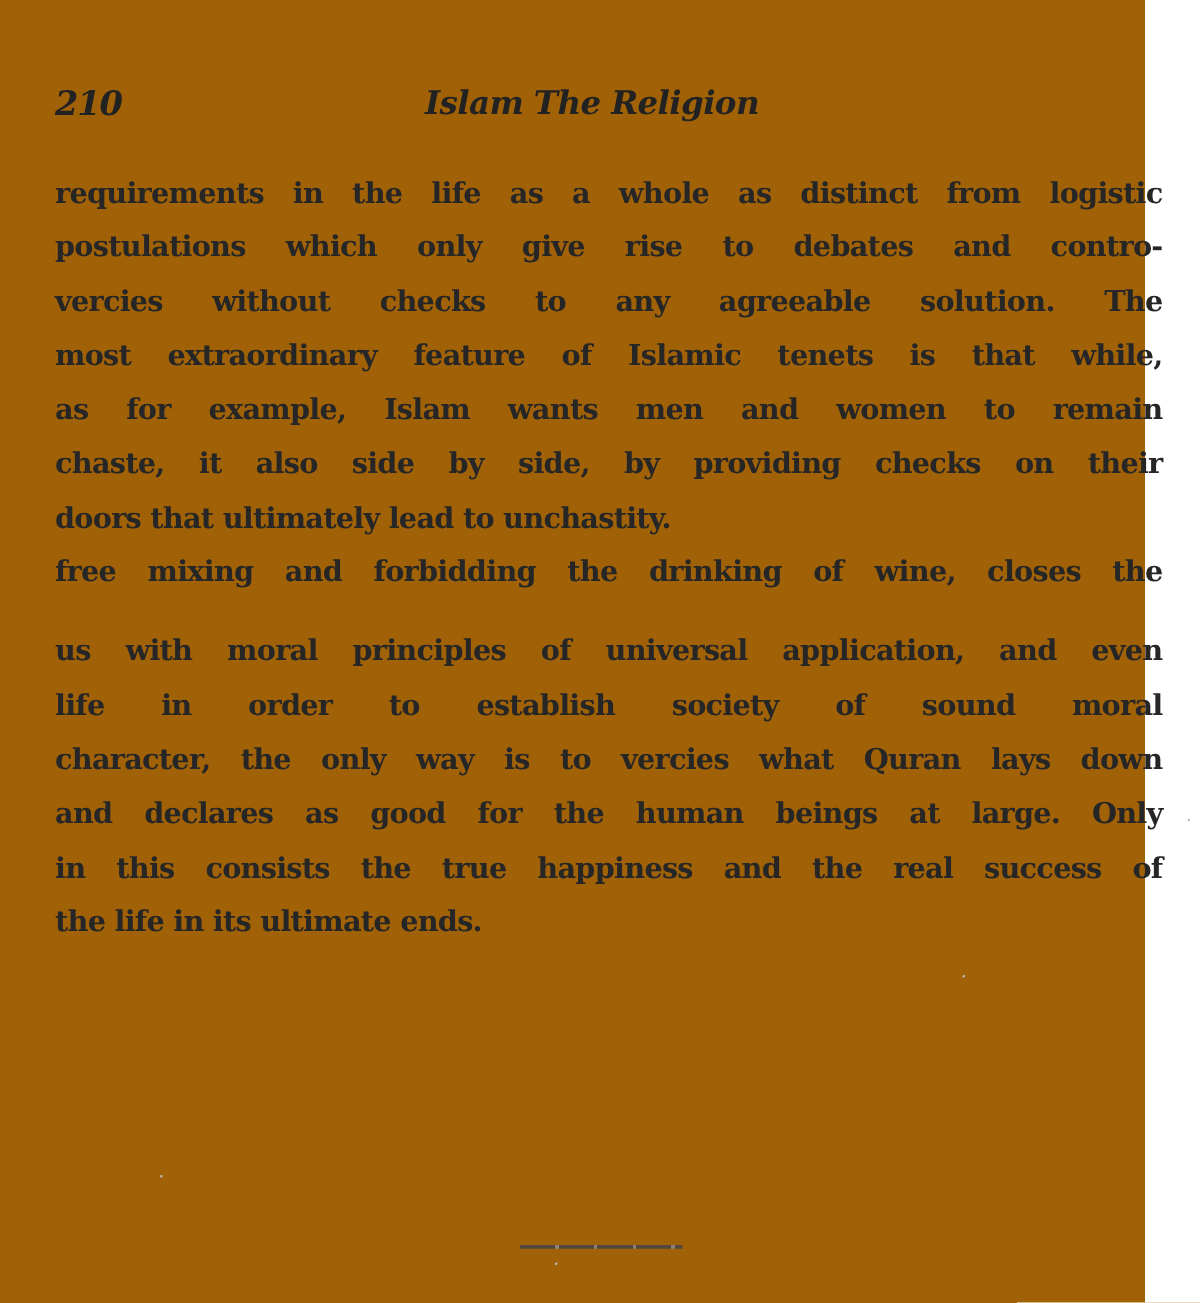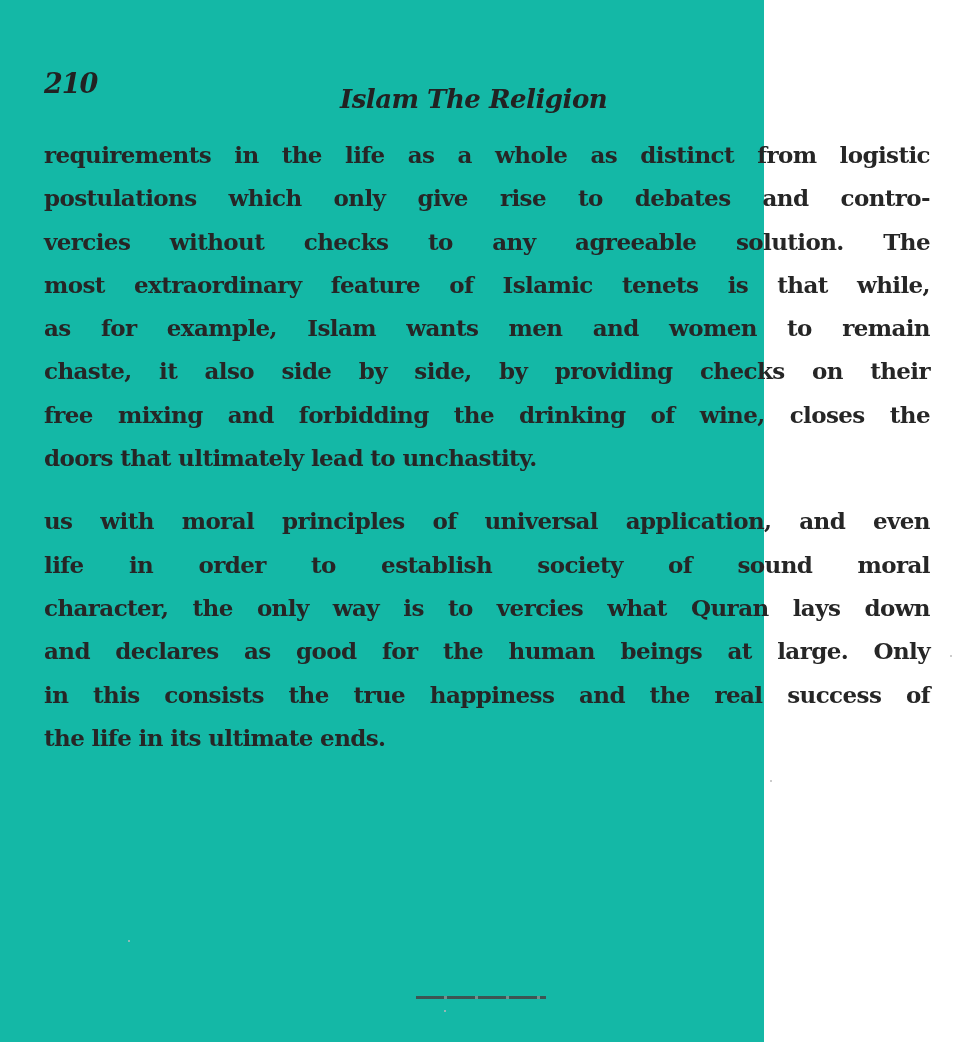--- a/index.html
+++ b/index.html
@@ -11,22 +11,22 @@
       width: 960px;
       height: 1042px;
       position: relative;
       overflow: hidden;
       font-family: "DejaVu Serif", "Liberation Serif", serif;
       color: #1e1e1e;
     }
     .page {
       position: absolute;
       left: 0; top: 0;
-      width: 764px; height: 1042px;
-      background: #14b8a6;
+      width: 916px; height: 1042px;
+      background: #a16207;
     }
     .running-head {
       position: absolute;
       top: 68px;
       left: 44px;
       width: 890px;
       height: 40px;
     }
     .page-number {
       position: absolute;
@@ -35,21 +35,21 @@
       font-family: "DejaVu Serif", serif;
       font-style: italic;
       font-weight: bold;
       font-size: 27px;
       letter-spacing: -1px;
       color: #222;
     }
     .running-title {
       position: absolute;
       left: 296px;
-      top: 16px;
+      top: 0;
       font-family: "DejaVu Serif", serif;
       font-style: italic;
       font-weight: bold;
       font-size: 26px;
       letter-spacing: -0.5px;
       color: #222;
     }
     .body-text {
       position: absolute;
       left: 44px;
@@ -105,22 +105,22 @@
   </div>
 
   <div class="body-text">
     <div class="paragraph">
       <span class="line">requirements in the life as a whole as distinct from logistic</span>
       <span class="line">postulations which only give rise to debates and contro-</span>
       <span class="line">vercies without checks to any agreeable solution. The</span>
       <span class="line">most extraordinary feature of Islamic tenets is that while,</span>
       <span class="line">as for example, Islam wants men and women to remain</span>
       <span class="line">chaste, it also side by side, by providing checks on their</span>
+      <span class="line last">doors that ultimately lead to unchastity.</span>
       <span class="line">free mixing and forbidding the drinking of wine, closes the</span>
-      <span class="line last">doors that ultimately lead to unchastity.</span>
     </div>
 
     <div class="para-gap"></div>
 
     <div class="paragraph">
       <span class="line">us with moral principles of universal application, and even</span>
       <span class="line">life in order to establish society of sound moral</span>
       <span class="line">character, the only way is to vercies what Quran lays down</span>
       <span class="line">and declares as good for the human beings at large. Only</span>
       <span class="line">in this consists the true happiness and the real success of</span>

